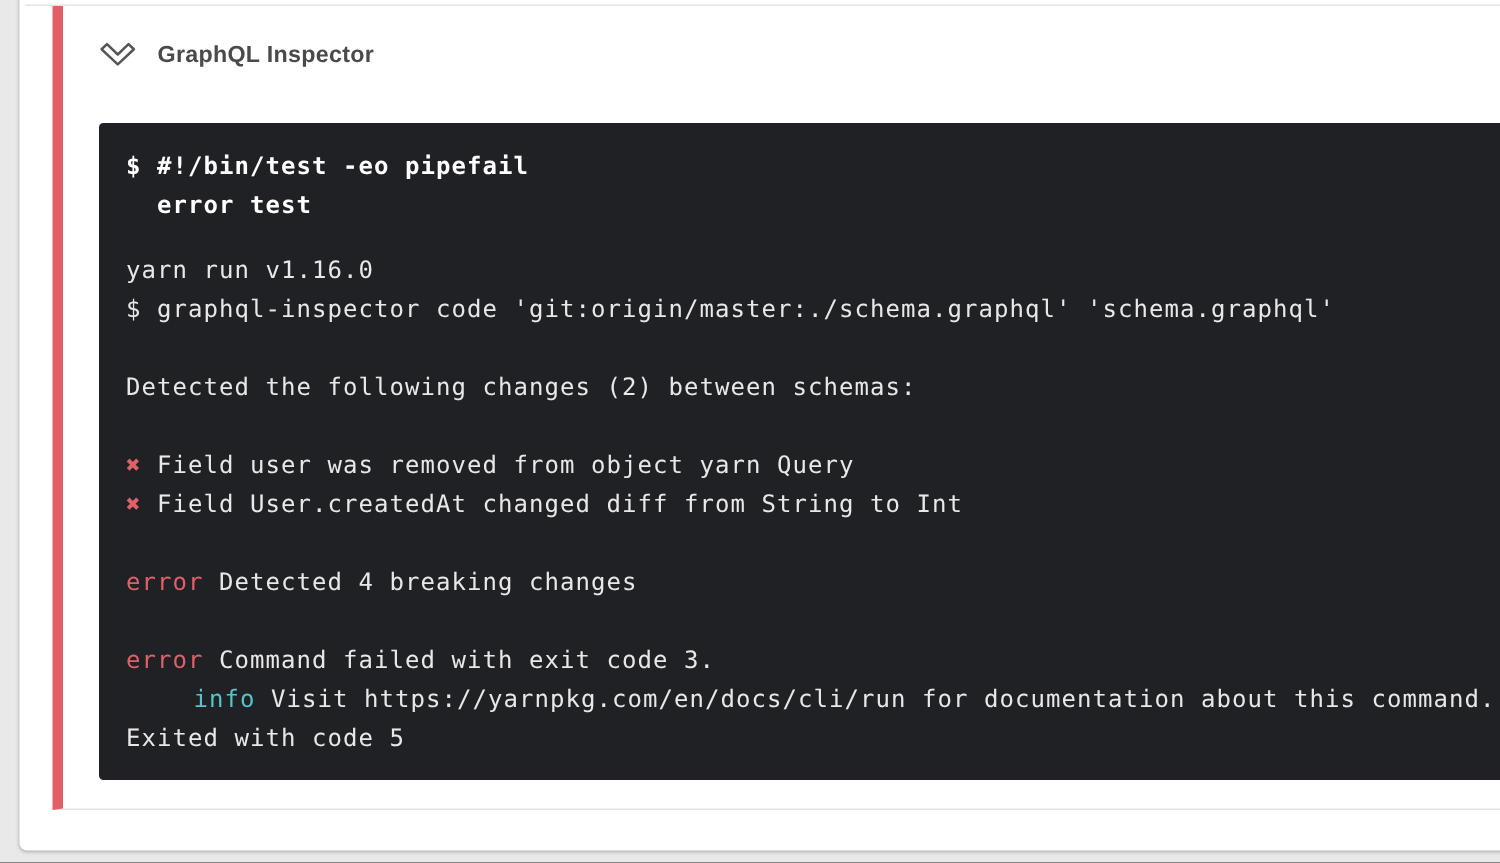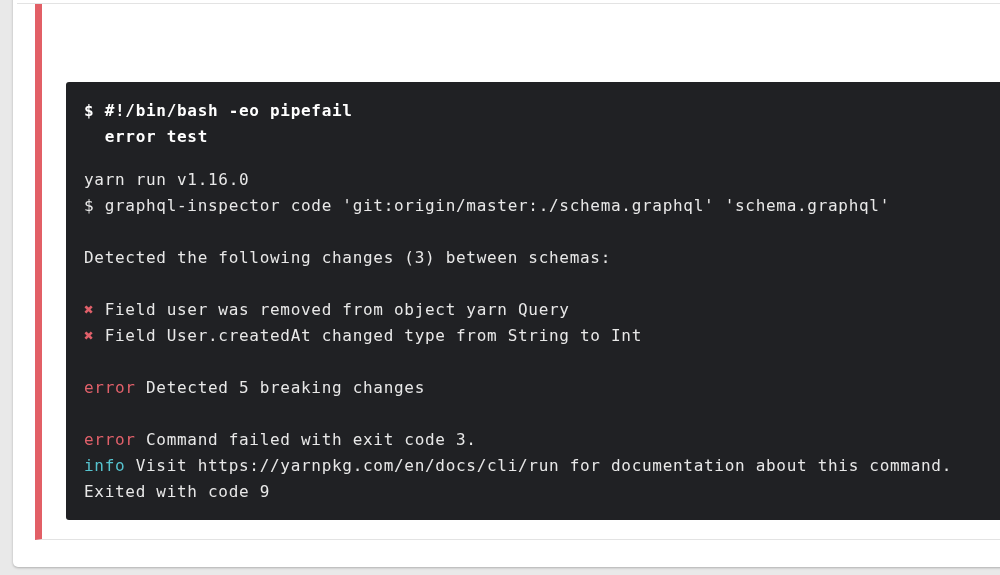--- a/index.html
+++ b/index.html
@@ -47,47 +47,53 @@
     border-radius:3px 0 0 3px;
     color: var(--terminal_text, #e8e8e8);
     font-family:"DejaVu Sans Mono","Liberation Mono",monospace;
     font-size:16px; letter-spacing:0.7px;
   }
   .term-cmd { padding:16px 18px 0 18px; }
   .term-cmd .tline { font-weight:bold; color:#ffffff; }
   .term-out { margin-top:17px; padding:0 18px 14px 18px; }
   .tline { height:26px; line-height:26px; white-space:pre; }
   .seg-red  { color: var(--seg_red, #e0606a); }
-  .seg-cyan { color: var(--seg_cyan, #56c3ce); }
+  .seg-cyan { color: var(--seg_cyan, #56c3ce); margin-left: 45px; }
 </style>
 </head>
 <body>
 
 <div class="card">
   <div class="divider-top"></div>
 
   <div class="step-section">
 
+    <div class="step-header">
+      <svg class="chevron" viewBox="0 0 24 20" aria-hidden="true">
+        <path d="M2.2 6.2 L12 15.4 L21.8 6.2 L18.5 3.1 L12 9.4 L5.5 3.1 Z" fill="none" stroke="#555555" stroke-width="1.5" stroke-linejoin="round"></path>
+      </svg>
+      <span class="step-title">GraphQL Inspector</span>
+    </div>
 
     <div class="terminal">
       <div class="term-cmd">
-          <div class="tline"><span>$ #!/bin/bash -eo pipefail</span></div>
+          <div class="tline"><span>$ #!/bin/test -eo pipefail</span></div>
           <div class="tline"><span>  error test</span></div>
         </div>
       <div class="term-out">
           <div class="tline"><span>yarn run v1.16.0</span></div>
           <div class="tline"><span>$ graphql-inspector code 'git:origin/master:./schema.graphql' 'schema.graphql'</span></div>
           <div class="tline">&nbsp;</div>
-          <div class="tline"><span>Detected the following changes (3) between schemas:</span></div>
+          <div class="tline"><span>Detected the following changes (2) between schemas:</span></div>
           <div class="tline">&nbsp;</div>
           <div class="tline"><span class="seg-red">✖</span><span> Field user was removed from object yarn Query</span></div>
-          <div class="tline"><span class="seg-red">✖</span><span> Field User.createdAt changed type from String to Int</span></div>
+          <div class="tline"><span class="seg-red">✖</span><span> Field User.createdAt changed diff from String to Int</span></div>
           <div class="tline">&nbsp;</div>
-          <div class="tline"><span class="seg-red">error</span><span> Detected 5 breaking changes</span></div>
+          <div class="tline"><span class="seg-red">error</span><span> Detected 4 breaking changes</span></div>
           <div class="tline">&nbsp;</div>
           <div class="tline"><span class="seg-red">error</span><span> Command failed with exit code 3.</span></div>
           <div class="tline"><span class="seg-cyan">info</span><span> Visit https://yarnpkg.com/en/docs/cli/run for documentation about this command.</span></div>
-          <div class="tline"><span>Exited with code 9</span></div>
+          <div class="tline"><span>Exited with code 5</span></div>
         </div>
     </div>
 
   </div>
 </div>
 
 </body></html>

